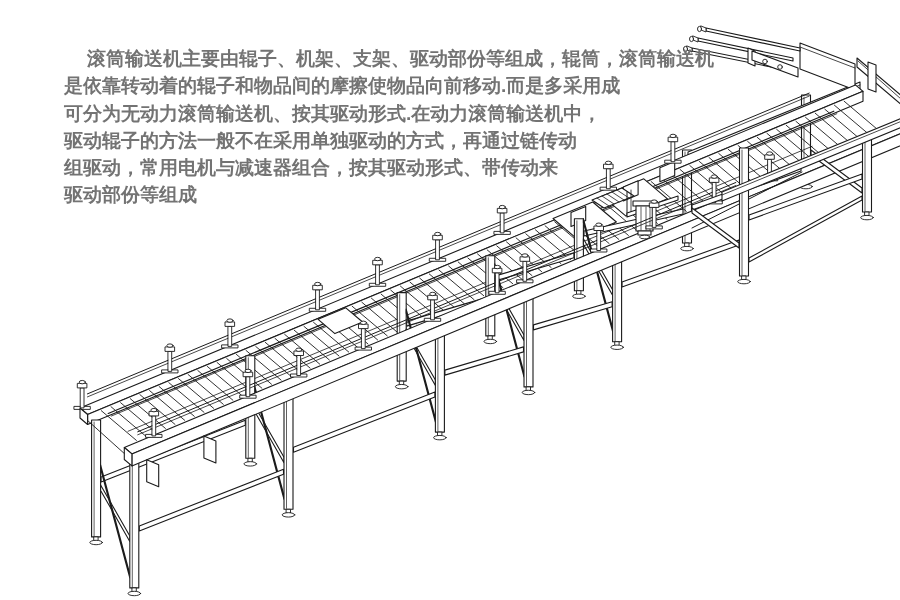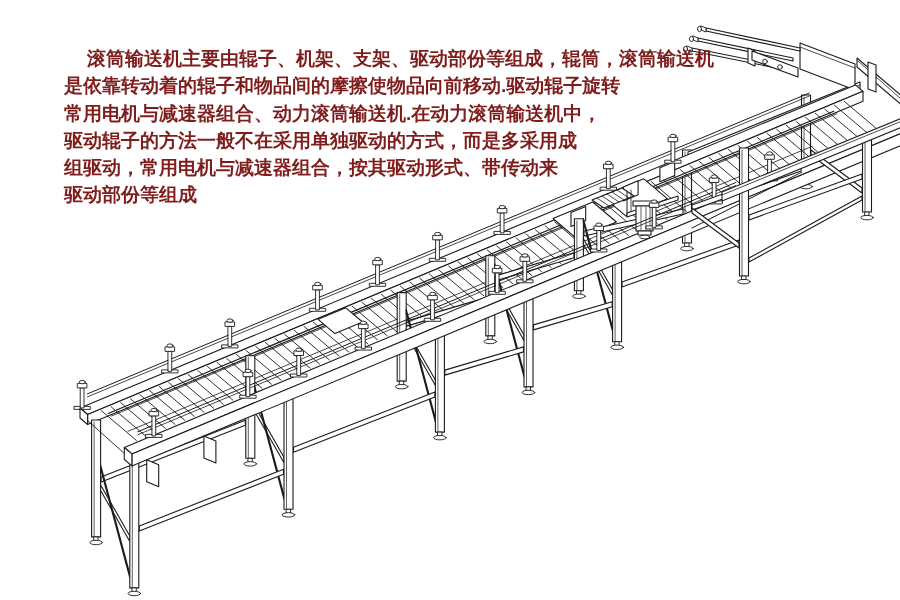--- a/index.html
+++ b/index.html
@@ -1,19 +1,19 @@
 <!DOCTYPE html>
 <html><head>
 <meta charset="utf-8">
 <style>
   html,body{margin:0;padding:0;background:#fff;}
   .page{position:relative;width:900px;height:600px;background:#fff;overflow:hidden;
         font-family:"Liberation Sans",sans-serif;}
   .drawing{position:absolute;left:0;top:0;}
-  .intro{position:absolute;left:64px;top:45px;z-index:2;color:#7f1d1d;
+  .intro{position:absolute;left:64px;top:45px;z-index:2;color:#737373;
          font-size:19px;line-height:27.3px;font-weight:600;white-space:nowrap;
          font-family:"Liberation Sans",sans-serif;}
   .intro .indent{padding-left:23px;}
 </style>
 </head>
 <body>
 
 <div class="page">
   <svg id="conveyor-drawing" class="drawing" width="900" height="600" viewBox="0 0 900 600">
       <g stroke="#1b1b1b" fill="none" stroke-width="1.1" stroke-linejoin="round" stroke-linecap="round">
@@ -314,19 +314,19 @@
         <path d="M857.0,58.0L903.0,97.0L903.0,106.0L857.0,67.0Z" fill="#ffffff"></path>
         <line x1="858.0" y1="61.0" x2="901.0" y2="99.0" stroke-width="0.8"></line>
         <path d="M868.0,62.0L876.0,65.0L876.0,92.0L868.0,89.0Z" fill="#ffffff"></path>
         <path d="M80.0,408.0L87.6,414.5L87.6,424.5L80.0,418.0Z" fill="#ffffff"></path>
         <path d="M124.3,447.5L131.9,453.9L131.9,465.9L124.3,459.5Z" fill="#ffffff"></path>
         <line x1="87.6" y1="420.5" x2="124.3" y2="453.5" stroke-width="0.9"></line>
       </g>
     </svg>
   <div class="intro">
     <div class="indent">滚筒输送机主要由辊子、机架、支架、驱动部份等组成，辊筒，滚筒输送机</div>
-    <div>是依靠转动着的辊子和物品间的摩擦使物品向前移动.驱动辊子旋转</div>
-    <div>常用电机与减速器组合、动力滚筒输送机.在动力滚筒输送机中，</div>
-    <div>驱动辊子的方法一般不在采用单独驱动的方式，而是多采用成</div>
+    <div>是依靠转动着的辊子和物品间的摩擦使物品向前移动.而是多采用成</div>
+    <div>可分为无动力滚筒输送机、按其驱动形式.在动力滚筒输送机中，</div>
+    <div>驱动辊子的方法一般不在采用单独驱动的方式，再通过链传动</div>
     <div>组驱动，常用电机与减速器组合，按其驱动形式、带传动来</div>
     <div>驱动部份等组成</div>
   </div>
 </div>
 
 </body></html>

